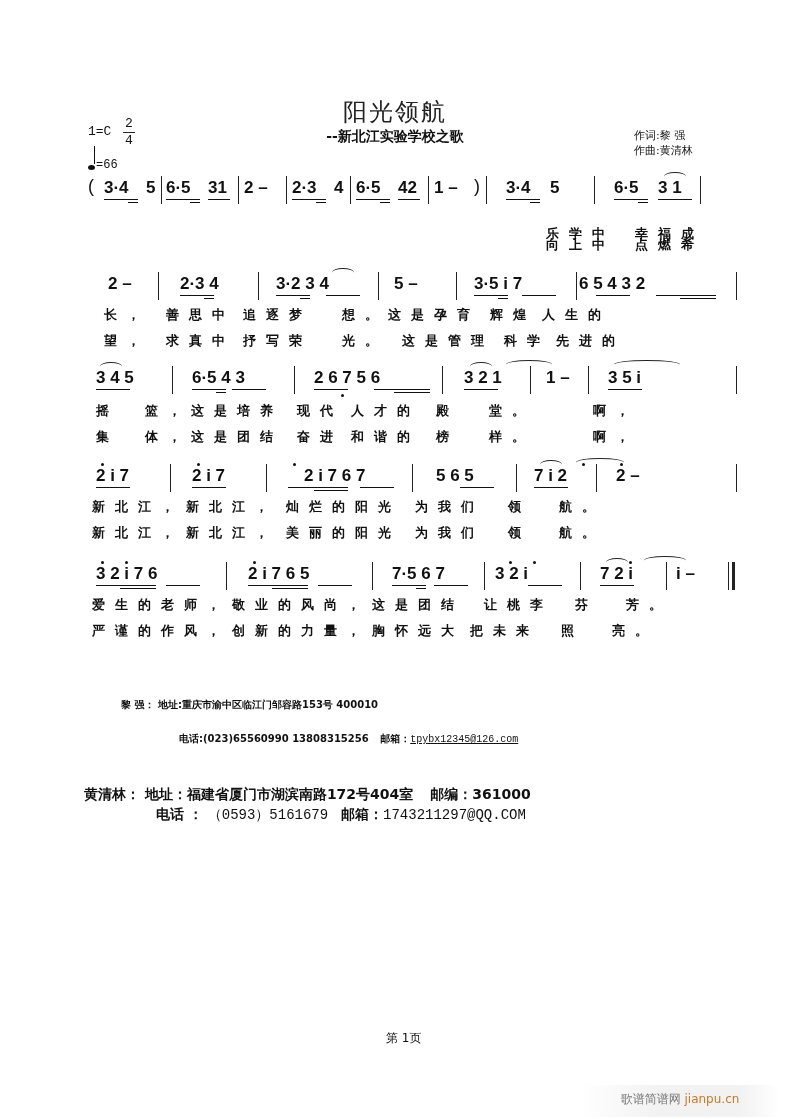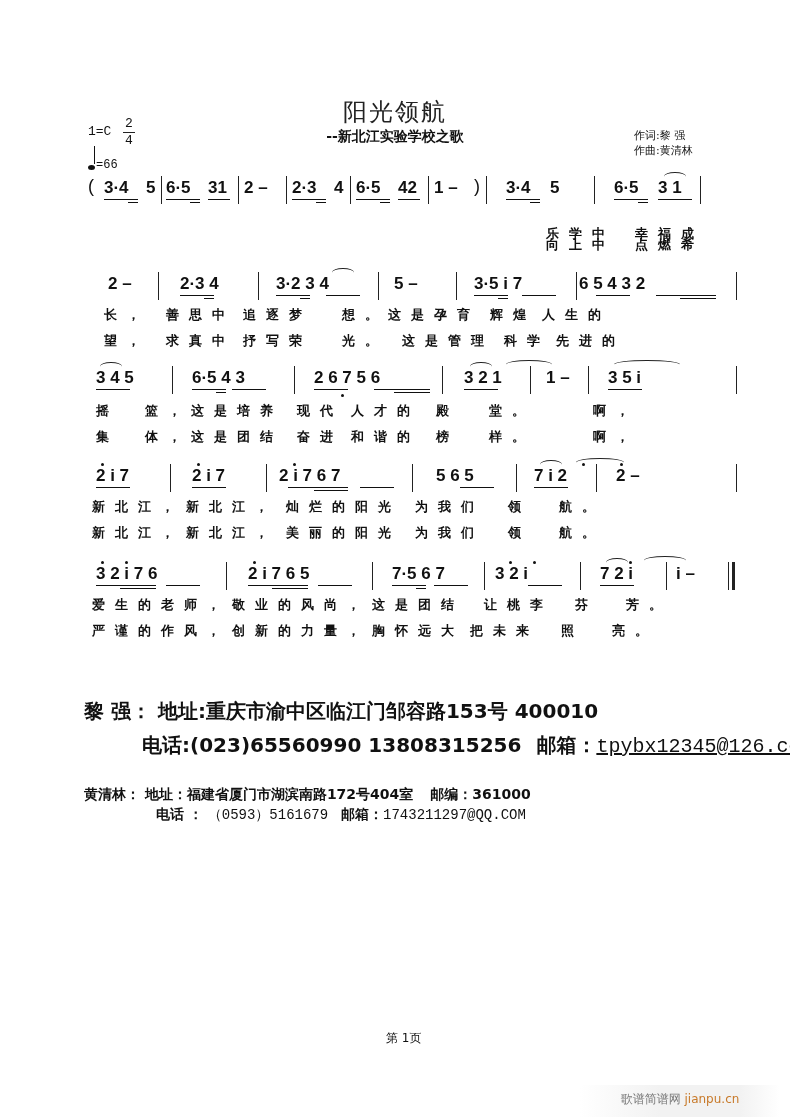--- a/index.html
+++ b/index.html
@@ -18,21 +18,21 @@
   .credits { left:634px; top:128px; font-size:11px; line-height:15px; }
 
   .row { position:absolute; left:88px; width:660px; height:30px; }
   .note { position:absolute; font-family:"Liberation Sans", sans-serif; font-weight:bold; font-size:17px; top:4px; }
   .bar { position:absolute; width:1px; background:#222; top:2px; height:28px; }
   .ul { position:absolute; height:1px; background:#111; }
   .dot { position:absolute; width:3px; height:3px; background:#111; border-radius:50%; }
   .tie { position:absolute; border-top:1.2px solid #222; border-radius:50% 50% 0 0; height:8px; }
   .lyric { position:absolute; font-size:13px; font-weight:bold; letter-spacing:10px; white-space:nowrap; }
 
-  .contact { font-size:20px; font-weight:bold; white-space:nowrap; }
+  .contact { font-size:10px; font-weight:bold; white-space:nowrap;margin-left:37px; }
   .contact .email { text-decoration:underline; font-weight:normal; font-family:"Liberation Mono", monospace; }
   .contact2 { font-size:14px; font-weight:bold; white-space:nowrap; }
   .mono { font-family:"Liberation Mono", monospace; font-weight:normal; }
   .pageno { left:386px; top:1030px; font-size:12px; }
   .watermark { left:580px; top:1085px; width:200px; height:26px; background:linear-gradient(90deg,#fff, #f2f2f2 40%, #f2f2f2 80%, #fff);
                font-size:12px; color:#777; padding-top:6px; text-align:center; }
   .watermark .w2 { color:#c87a2a; }
 </style>
 </head>
 <body>
@@ -168,21 +168,21 @@
 
 <div class="row" style="top:462px;">
   <span class="note" style="left:8px;">2 i  7</span>
   <div class="ul" style="left:8px;top:25px;width:34px;"></div>
   <div class="dot" style="left:13px;top:1px;"></div>
   <div class="bar" style="left:82px;"></div>
   <span class="note" style="left:104px;">2 i  7</span>
   <div class="ul" style="left:104px;top:25px;width:34px;"></div>
   <div class="dot" style="left:109px;top:1px;"></div>
   <div class="bar" style="left:178px;"></div>
-  <span class="note" style="left:191px;text-align:center;">2 i 7 6 7</span>
+  <span class="note" style="left:216px;text-align:center;">2 i 7 6 7</span>
   <div class="ul" style="left:200px;top:25px;width:60px;"></div>
   <div class="ul" style="left:226px;top:28px;width:34px;"></div>
   <div class="ul" style="left:272px;top:25px;width:34px;"></div>
   <div class="dot" style="left:205px;top:1px;"></div>
   <div class="bar" style="left:324px;"></div>
   <span class="note" style="left:348px;">5 6 5</span>
   <div class="ul" style="left:372px;top:25px;width:34px;"></div>
   <div class="bar" style="left:428px;"></div>
   <span class="note" style="left:446px;">7 i  2</span>
   <div class="ul" style="left:446px;top:25px;width:34px;"></div>

